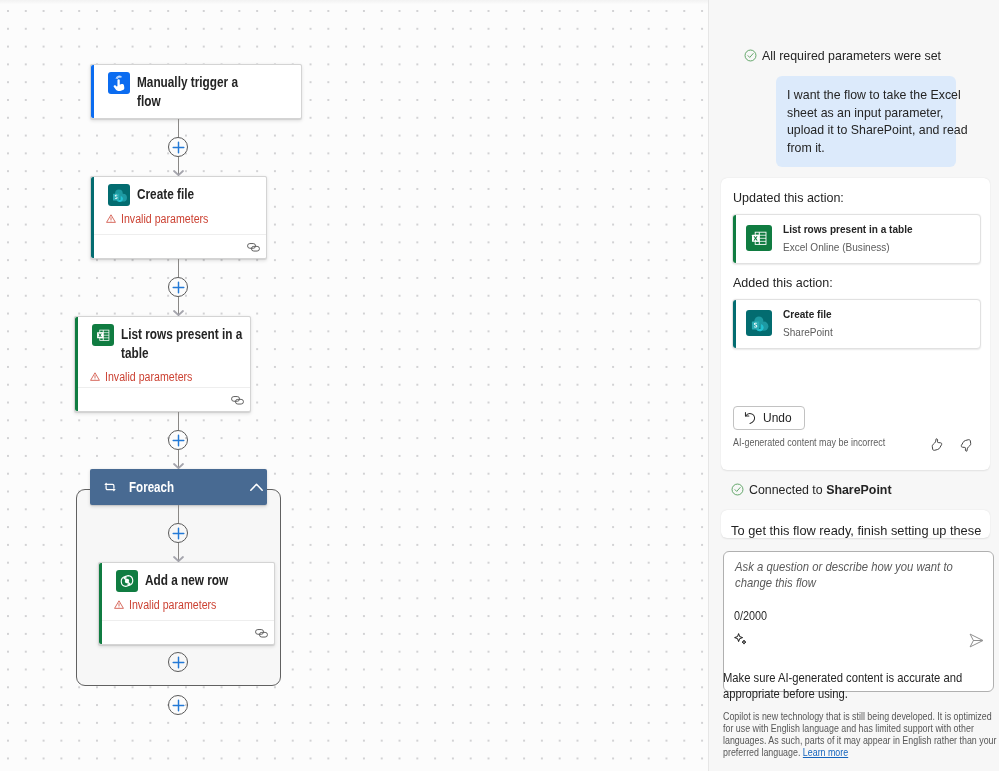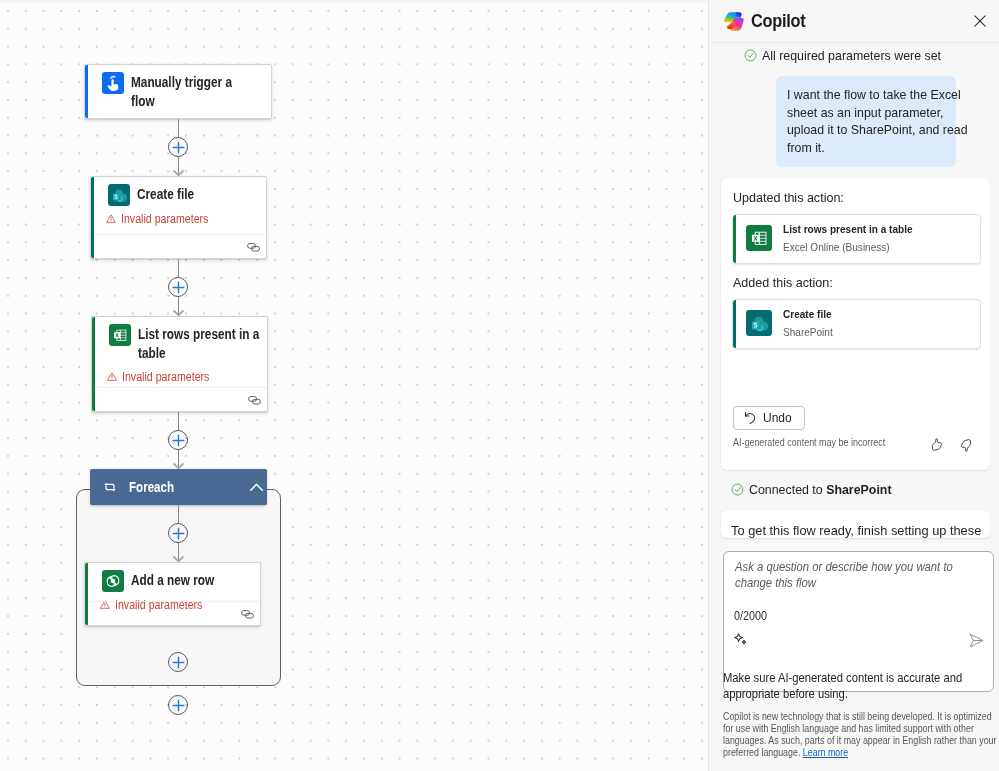--- a/index.html
+++ b/index.html
@@ -106,21 +106,21 @@
     <stop offset="0%" stop-color="#f98a2a"></stop>
           <stop offset="45%" stop-color="#f4502a"></stop>
           <stop offset="100%" stop-color="#d8142a"></stop>
   </linearGradient>
 </defs>
     </svg>
 
 <div id="canvas" data-name="flow-canvas">
   <div id="canvas-top-fade" data-name="canvas-top-fade"></div>
 
-  <div class="node" style="left:84px;top:64px;width:188px;height:55px" data-name="node-manual-trigger">
+  <div class="node" style="left:90px;top:64px;width:212px;height:55px" data-name="node-manual-trigger">
     <div class="accent" style="background:#0b6cf0" data-name="node-accent-bar"></div>
     <div class="node-top">
       <div class="node-ico" style="background:#0b6cf0" data-name="manual-trigger-icon">
         <svg viewBox="0 0 22 22" width="100%" height="100%" data-name="manual-trigger-glyph">
           <path d="M8.2 6.45a3.2 3.2 0 0 1 5.15-1.65" fill="none" stroke="#fff" stroke-width="1.1" stroke-linecap="round" opacity=".72"></path>
           <path d="M9.55 6.3a1.75 1.75 0 0 1 2.75-1.05" fill="none" stroke="#fff" stroke-width="1.05" stroke-linecap="round" opacity=".9"></path>
           <path d="M9.45 8.3a1.15 1.15 0 0 1 2.3 0v4.35l1.75-.55c1.3-.4 2.35.25 2.5 1.35l.3 2.25c.14 1.05-.45 1.9-1.4 2.25l-1.95.7c-.5.18-.85.25-1.35.25h-1.35c-1.05 0-1.75-.35-2.3-1.05L5.9 15.1c-.42-.55-.32-1.3.2-1.7.5-.4 1.2-.32 1.6.12l.9.95c.4.04.85.02.85-.4z" fill="#fff"></path>
         </svg>
       </div>
       <div class="node-title" data-name="node-title">Manually trigger a
@@ -171,21 +171,21 @@
   <div class="plus" style="left:168px;top:277px" data-name="add-step-button-2">
     <svg width="13" height="13" viewBox="0 0 13 13">
           <path d="M6.5 1.2v10.6M1.2 6.5h10.6" stroke="#2379d6" stroke-width="1.45" stroke-linecap="round"></path>
         </svg>
   </div>
   <div class="edge" style="left:178px;top:297px;height:17px" data-name="connector-line"></div>
   <svg class="arrowhead" style="left:173.1px;top:309.6px" viewBox="0 0 11 6" data-name="connector-arrow">
         <path d="M1.05 1.05 5.5 5.1 9.95 1.05" fill="none" stroke="#a5a5ad" stroke-width="1.9" stroke-linejoin="round" stroke-linecap="round"></path>
       </svg>
 
-  <div class="node" style="left:91px;top:316px;width:177px;height:96px" data-name="node-list-rows">
+  <div class="node" style="left:74px;top:316px;width:177px;height:96px" data-name="node-list-rows">
     <div class="accent" style="background:#107c41" data-name="node-accent-bar"></div>
     <div class="node-top">
       <div class="node-ico" style="background:#107c41" data-name="excel-icon"><svg viewBox="0 0 26 26" width="100%" height="100%" data-name="excel-glyph">
           <rect x="9.2" y="7.2" width="10.8" height="12.2" fill="none" stroke="#fff" stroke-width=".9"></rect>
           <path d="M13.3 7.2v12.2" stroke="#fff" stroke-width="1.05"></path>
           <path d="M9.2 10.25h10.8M9.2 13.3h10.8M9.2 16.35h10.8" stroke="#fff" stroke-width=".8"></path>
           <rect x="6.0" y="9.8" width="7.3" height="7.0" rx=".35" fill="#fff"></rect>
           <path d="M7.5 11.2h1.3l.75 1.3.75-1.3h1.3l-1.4 2.1 1.45 2.15h-1.33l-.77-1.33-.78 1.33h-1.3l1.45-2.15z" fill="#107c41"></path>
         </svg></div>
       <div class="node-title" data-name="node-title">List rows present in a
@@ -236,21 +236,21 @@
   <div class="plus" style="left:168px;top:523px" data-name="add-step-button-loop-top">
     <svg width="13" height="13" viewBox="0 0 13 13">
           <path d="M6.5 1.2v10.6M1.2 6.5h10.6" stroke="#2379d6" stroke-width="1.45" stroke-linecap="round"></path>
         </svg>
   </div>
   <div class="edge" style="left:178px;top:543px;height:17px" data-name="connector-line"></div>
   <svg class="arrowhead" style="left:173.1px;top:555.6px" viewBox="0 0 11 6" data-name="connector-arrow">
         <path d="M1.05 1.05 5.5 5.1 9.95 1.05" fill="none" stroke="#a5a5ad" stroke-width="1.9" stroke-linejoin="round" stroke-linecap="round"></path>
       </svg>
 
-  <div class="node" style="left:84px;top:562px;width:177px;height:64px" data-name="node-add-row">
+  <div class="node" style="left:98px;top:562px;width:177px;height:83px" data-name="node-add-row">
     <div class="accent" style="background:#107c41" data-name="node-accent-bar"></div>
     <div class="node-top">
       <div class="node-ico" style="background:#107c41" data-name="dataverse-row-icon"><svg viewBox="0 0 22 22" width="100%" height="100%" data-name="excel-row-glyph">
           <path d="M12.15 5.6a4.95 4.95 0 0 1 .6 9.8c-.45.08-.8-.32-.68-.75a4.85 4.85 0 0 0-3.5-5.9c-.43-.1-.6-.6-.3-.93a4.93 4.93 0 0 1 3.88-2.22z" fill="none" stroke="#fff" stroke-width="1.15" stroke-linecap="round"></path>
           <path d="M9.85 16.4a4.95 4.95 0 0 1-.6-9.8c.45-.8.8.32.68.75a4.85 4.85 0 0 0 3.5 5.9c.43.1.6.6.3.93a4.93 4.93 0 0 1-3.88 2.22z" fill="none" stroke="#fff" stroke-width="1.15" stroke-linecap="round"></path>
           <path d="M9.3 12.7a2.45 2.45 0 0 1 3.4-3.4 2.45 2.45 0 0 1-3.4 3.4z" fill="#fff"></path>
         </svg></div>
       <div class="node-title" data-name="node-title">Add a new row</div>
     </div>
     <div class="node-err" data-name="node-error">
@@ -277,34 +277,20 @@
 
   <div class="plus" style="left:168px;top:695px" data-name="add-step-button-4">
     <svg width="13" height="13" viewBox="0 0 13 13">
           <path d="M6.5 1.2v10.6M1.2 6.5h10.6" stroke="#2379d6" stroke-width="1.45" stroke-linecap="round"></path>
         </svg>
   </div>
 </div>
 
 <div id="panel" data-name="copilot-panel">
 
-  <div id="panel-head" data-name="copilot-panel-header">
-    <svg width="23" height="24" viewBox="0 0 24 25" style="margin-top:.8px" data-name="copilot-icon">
-      <path d="M5.3 5.9C6.0 4.0 7.25 3.25 9.0 3.25h5.6c1.0 0 1.45.65 1.15 1.6l-2.1 6.45c-.55 1.7-1.9 2.55-3.75 2.55H4.3c-1.7 0-2.5-1.05-2.05-2.6z" fill="url(#cpA)"></path>
-      <path d="M14.55 3.25h3.35c1.85 0 3.0 1.05 2.55 2.6l-.95 3.25-6.0-.05z" fill="url(#cpB)"></path>
-      <path d="M20.5 9.35c1.7 0 2.5 1.1 2.05 2.65l-2.15 7.4c-.6 2.0-2.05 3.35-4.2 3.35h-6.0c-1.15 0-1.7-.7-1.35-1.7l2.9-9.4c.55-1.65 1.65-2.3 3.35-2.3z" fill="url(#cpC)"></path>
-      <path d="M9.95 13.9h3.5l-1.35 4.45c-.5 1.6-1.5 2.4-3.15 2.4H7.3c-1.65 0-2.45-1.05-2.0-2.55z" fill="url(#cpD)"></path>
-    </svg>
-    <span id="panel-title" data-name="copilot-title">Copilot</span>
-    <span id="panel-close" data-name="close-icon">
-      <svg width="12" height="12" viewBox="0 0 12 12" data-name="close-glyph">
-            <path d="M.85.85l10.3 10.3M11.15.85.85 11.15" stroke="#2b2b2b" stroke-width="1.05" stroke-linecap="round"></path>
-          </svg>
-    </span>
-  </div>
 
   <div id="chat" data-name="copilot-chat">
 
     <div class="sysline" style="left:0;top:0;position:absolute;padding-left:34px;height:25px;gap:5.3px" data-name="status-all-parameters-set">
       <svg width="13" height="13" viewBox="0 0 15 15" data-name="check-circle-icon">
         <circle cx="7.5" cy="7.5" r="6.3" fill="none" stroke="#4d9a55" stroke-width="1.0"></circle>
         <path d="M4.6 7.7 6.6 9.7l4.0-4.5" fill="none" stroke="#4d9a55" stroke-width="1.0" stroke-linecap="round" stroke-linejoin="round"></path>
       </svg>
       <span class="st" data-name="status-text">All required parameters were set</span>
     </div>

